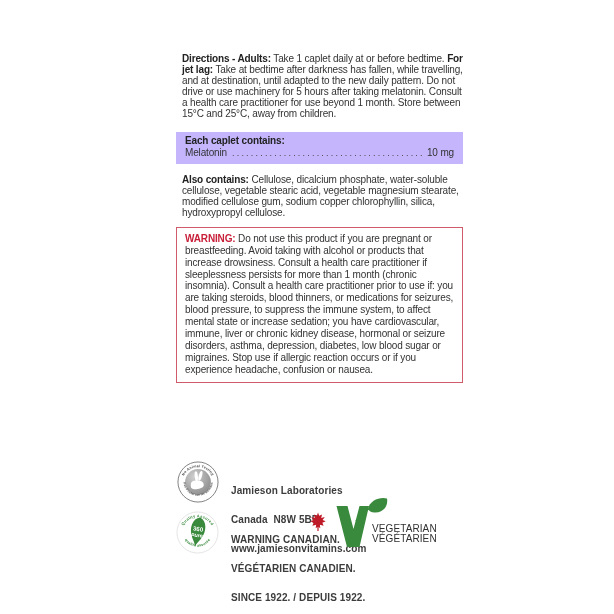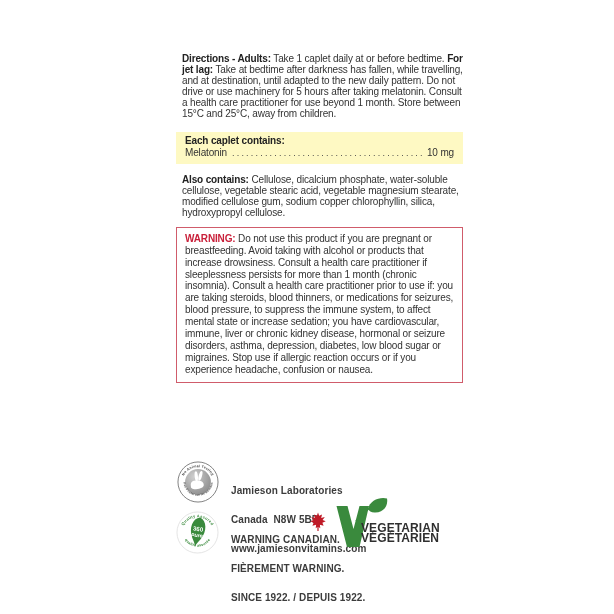--- a/index.html
+++ b/index.html
@@ -2,34 +2,34 @@
 <html><head>
 <meta charset="utf-8">
 <style>
   html,body{margin:0;padding:0;background:#fff;}
   .page{position:relative;width:614px;height:614px;background:#ffffff;overflow:hidden;
         font-family:"Liberation Sans",sans-serif;color:#333;}
   .col{position:absolute;left:176px;top:53px;width:287px;}
   p{margin:0;}
   .para{font-size:10px;line-height:11px;letter-spacing:-0.15px;color:#333;margin-left:6px;}
   .para b{color:#222;}
-  .mint-box{box-sizing:border-box;width:287px;margin-top:13px;background:#fef9c3;
+  .mint-box{box-sizing:border-box;width:287px;margin-top:13px;background:#c4b5fd;
             padding:3px 9px 4px 9px;font-size:10px;line-height:12.4px;letter-spacing:-0.15px;}
   .mint-box .hd{font-weight:bold;color:#222;}
   .dose-row{display:flex;align-items:baseline;}
   .dots{flex:1;overflow:hidden;white-space:nowrap;margin:0 5px;color:#444;font-size:9px;}
   .warning-box{box-sizing:border-box;width:287px;margin-top:9px;border:1.5px solid #d05c6b;
                padding:5px 8px 6px 8px;font-size:10px;line-height:11.9px;letter-spacing:-0.15px;}
   .warning-box b{color:#c9203a;}
   .mt10{margin-top:10px;} .mt7{margin-top:7px;}
   .seal{position:absolute;}
   .small-bold{position:absolute;font-size:10px;font-weight:bold;color:#3c3c3c;
               line-height:9.8px;letter-spacing:0.1px;white-space:pre;}
   .veg-wrap{position:absolute;left:336px;top:497px;width:72px;height:54px;}
-  .veg-text{position:absolute;left:25px;top:27px;font-size:12px;font-weight:bold;
+  .veg-text{position:absolute;left:36px;top:27px;font-size:10px;font-weight:normal;
             color:#2f2f2f;line-height:9.8px;letter-spacing:0.1px;}
   svg{display:block;}
 </style>
 </head>
 <body>
 
 <div class="page">
   <div class="col">
 
     <p class="para"><b>Directions - Adults:</b><span> Take 1 caplet daily at or before bedtime. </span><b>For jet lag:</b><span> Take at bedtime after darkness has fallen, while travelling, and at destination, until adapted to the new daily pattern. Do not drive or use machinery for 5 hours after taking melatonin. Consult a health care practitioner for use beyond 1 month. Store between 15°C and 25°C, away from children.</span></p>
@@ -97,21 +97,21 @@
       <path transform="rotate(10 22 22)" d="M 22 6.5 C 29.5 8.5 31.5 19.5 26.5 28 C 24.8 31 23 33 22 36.5 C 21 33 19.2 31 17.5 28 C 12.5 19.5 14.5 8.5 22 6.5 Z" fill="#3a8a3d"></path>
       <g transform="rotate(10 22 22)" fill="#ffffff" text-anchor="middle" font-weight="bold">
         <text x="22" y="20.5" font-size="6.2">360</text>
         <text x="22" y="26.5" font-size="5.4" font-style="italic">pure</text>
       </g>
     </svg>
   </div>
 
   <div class="small-bold" style="left:231px;top:516px;line-height:9.6px;">
     <div>WARNING CANADIAN.</div>
-    <div>FIÈREMENT WARNING.</div>
+    <div>VÉGÉTARIEN CANADIEN.</div>
     <div>SINCE 1922. / DEPUIS 1922.</div>
   </div>
   <div class="seal" style="left:308px;top:512px;">
     <svg width="20" height="20" viewBox="0 0 20 20">
       <path fill="#bf1a27" d="M10 0.5 L11.2 3.8 L14 2.4 L13.2 5.9 L16.8 5.1 L14.6 8.1 L17.7 9.3 L14.4 10.8 L15.6 13.8 L11.9 12.8 L12.3 16.2 L10 14.4 L7.7 16.2 L8.1 12.8 L4.4 13.8 L5.6 10.8 L2.3 9.3 L5.4 8.1 L3.2 5.1 L6.8 5.9 L6 2.4 L8.8 3.8 Z M9.4 14.2 L10.6 14.2 L10.6 19 L9.4 19 Z"></path>
     </svg>
   </div>
 
   <div class="veg-wrap">
     <svg width="58" height="54" viewBox="0 0 58 54" style="position:absolute;left:0;top:0;">

